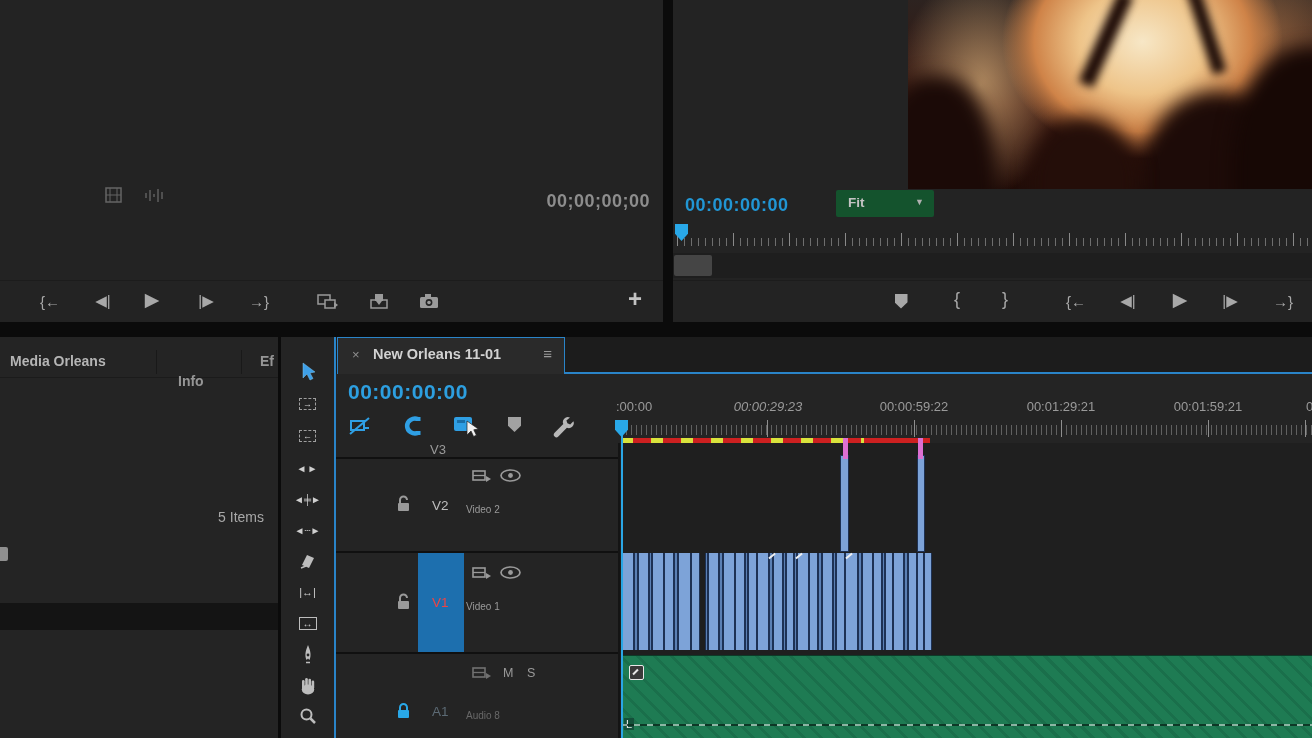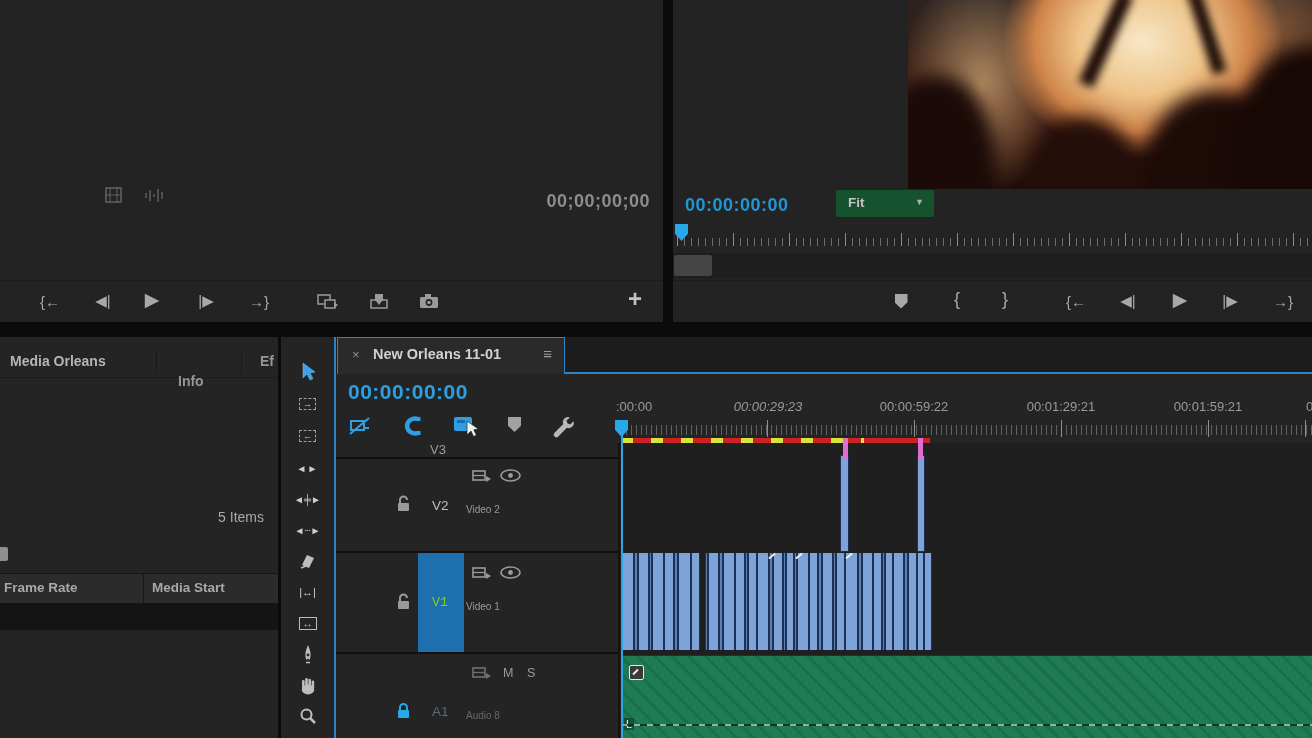--- a/index.html
+++ b/index.html
@@ -171,25 +171,20 @@
   <div class="panel" style="left:0;top:337px;width:278px;height:401px;background:#242424;overflow:hidden;">
     <div class="abs" style="left:0;top:10px;width:278px;height:30px;border-bottom:1px solid #1b1b1b;">
       <span class="mediatab abs" style="left:10px;top:6px;color:#b5b5b5;">Media Orleans</span>
       <div class="abs" style="left:156px;top:3px;width:1px;height:24px;background:#191919;"></div>
       <span class="mediatab abs" style="left:178px;top:6px;margin-top:20px;">Info</span>
       <div class="abs" style="left:241px;top:3px;width:1px;height:24px;background:#191919;"></div>
       <span class="mediatab abs" style="left:260px;top:6px;">Ef</span>
     </div>
     <span class="abs" style="right:14px;top:172px;font-size:14px;color:#a8a8a8;">5 Items</span>
     <div class="abs" style="left:-4px;top:210px;width:12px;height:14px;background:#8f8f8f;border-radius:2px;"></div>
-    <div class="abs" style="left:0;top:236px;width:278px;height:29px;background:#2b2b2b;border-top:1px solid #161616;border-bottom:1px solid #161616;">
-      <span style="position:absolute;left:4px;top:6px;font-size:13.5px;font-weight:bold;color:#a8a8a8;">Frame Rate</span>
-      <div style="position:absolute;left:143px;top:0;width:1px;height:29px;background:#161616;"></div>
-      <span style="position:absolute;left:152px;top:6px;font-size:13.5px;font-weight:bold;color:#a8a8a8;">Media Start</span>
-    </div>
     <div class="abs" style="left:0;top:266px;width:278px;height:27px;background:#141414;"></div>
   </div>
 
   <div class="abs" style="left:278px;top:337px;width:3px;height:401px;background:#0b0b0b;"></div>
 
   <div class="panel" style="left:281px;top:337px;width:53px;height:401px;background:#242424;">
     <div class="tool" style="top:22px;">
       <svg width="18" height="20" viewBox="0 0 18 20">
           <path d="M4 1v15l4-4 3 6 3-1.5-3-5.5 5-1z" fill="#3ea0e8" stroke="#7cc4f0" stroke-width=".5"></path>
         </svg>
@@ -337,21 +332,21 @@
         </svg>
       <span class="hdr-name" style="position:absolute;left:130px;top:45px;">Video 2</span>
     </div>
 
     <div class="abs" style="left:2px;top:216px;width:284px;height:99px;z-index:5;">
       <div style="position:absolute;left:82px;top:0;width:46px;height:99px;background:var(--target);"></div>
       <svg style="position:absolute;left:60px;top:40px;" width="15" height="18" viewBox="0 0 15 18">
           <path d="M4 8V5a3.5 3.5 0 0 1 7 0" fill="none" stroke="#9a9a9a" stroke-width="2"></path>
           <rect x="2" y="8" width="11" height="8" rx="1" fill="#9a9a9a"></rect>
         </svg>
-      <span style="position:absolute;left:96px;top:42px;font-size:13.5px;color:#84cc16;font-family:Liberation Mono, monospace;">V1</span>
+      <span style="position:absolute;left:96px;top:42px;font-size:13.5px;color:#ef4444;">V1</span>
       <svg style="position:absolute;left:136px;top:13px;" width="20" height="14" viewBox="0 0 20 14">
           <rect x="1" y="2" width="12" height="9" fill="none" stroke="#9a9a9a" stroke-width="1.6"></rect>
           <line x1="1" y1="6.5" x2="13" y2="6.5" stroke="#9a9a9a" stroke-width="1.3"></line>
           <path d="M14 7l5 3-5 3z" fill="#9a9a9a"></path>
         </svg>
       <svg style="position:absolute;left:164px;top:13px;" width="21" height="13" viewBox="0 0 21 13">
           <ellipse cx="10.5" cy="6.5" rx="9.5" ry="5.5" fill="none" stroke="#9a9a9a" stroke-width="1.7"></ellipse>
           <circle cx="10.5" cy="6.5" r="2.4" fill="#9a9a9a"></circle>
         </svg>
       <span class="hdr-name" style="position:absolute;left:130px;top:48px;">Video 1</span>

